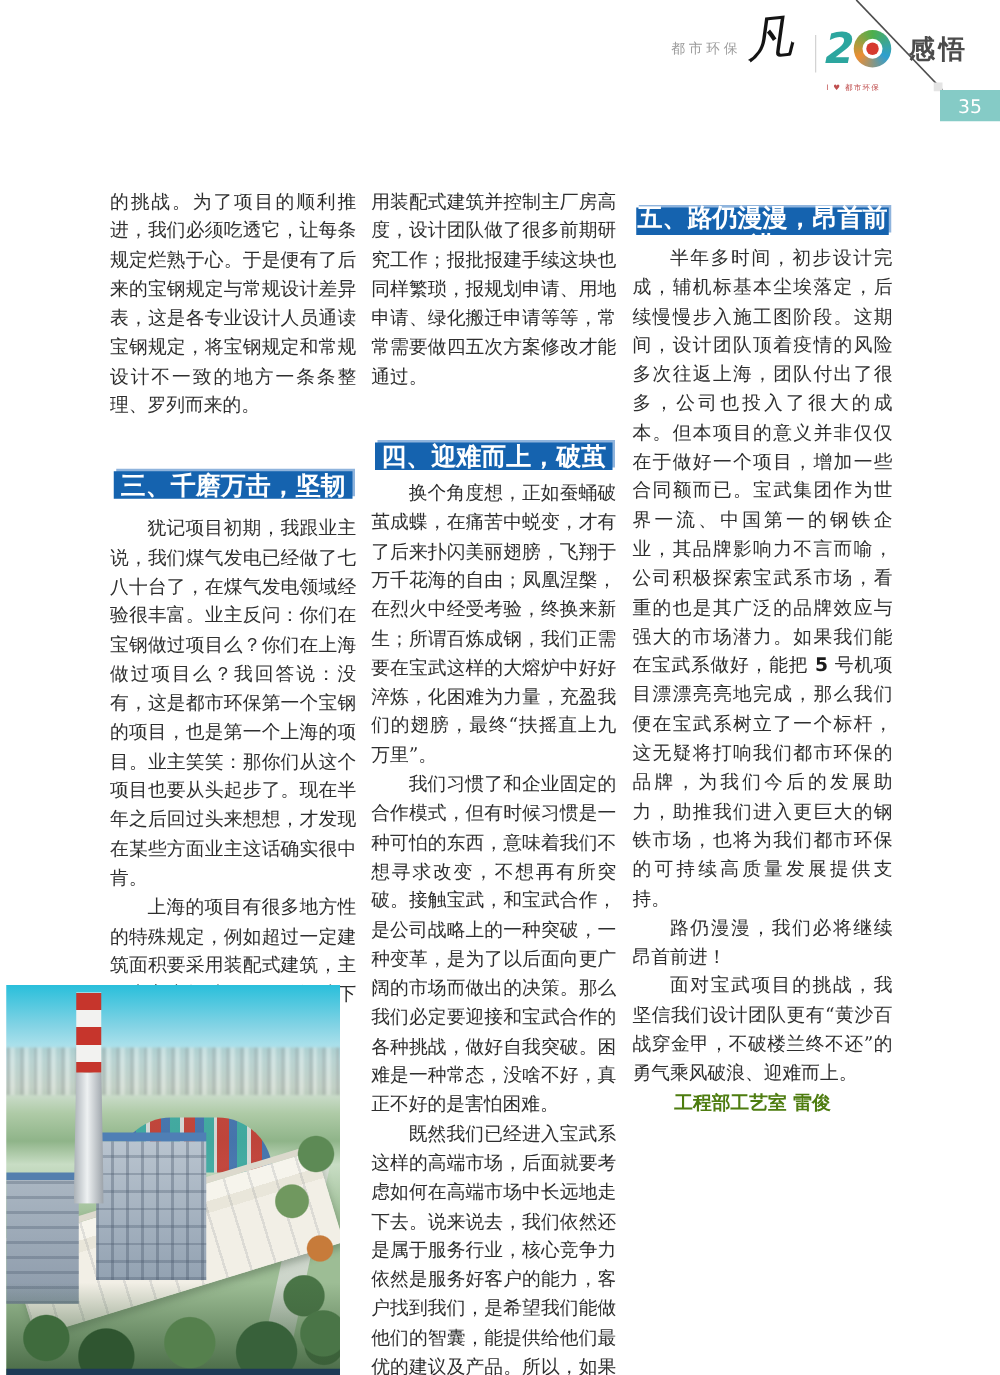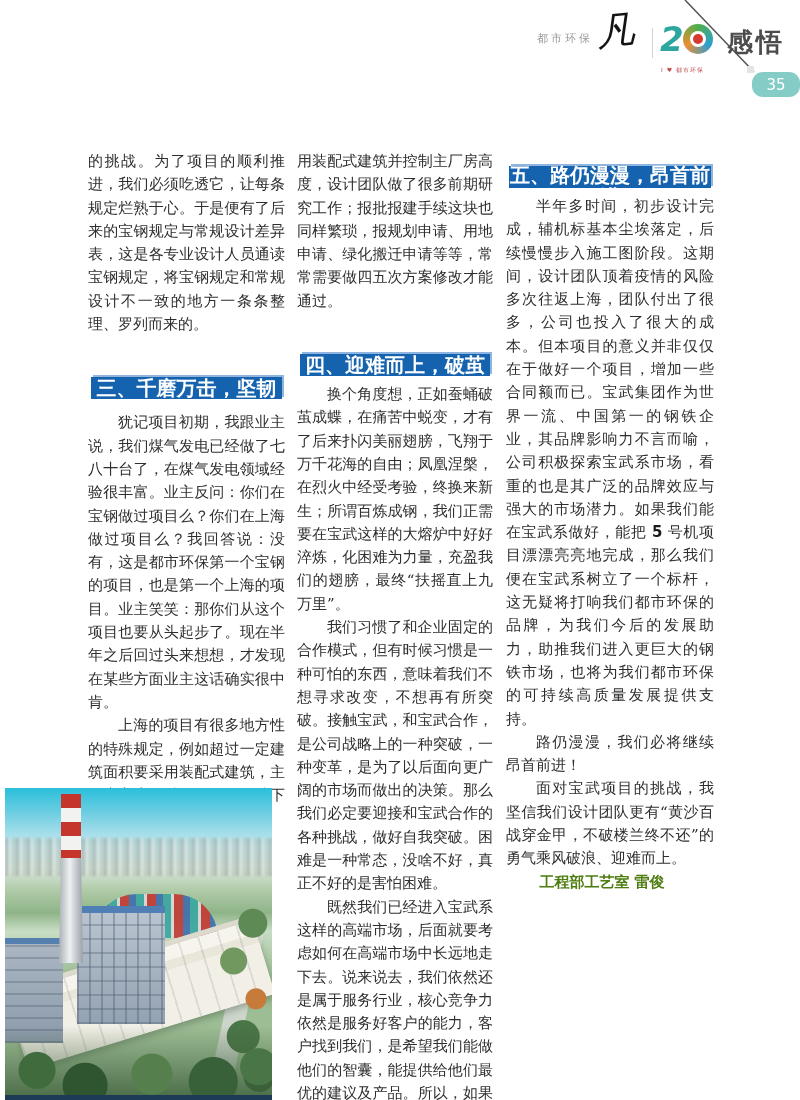--- a/index.html
+++ b/index.html
@@ -45,26 +45,26 @@
     position:absolute; left:661px; top:66px;
     font-size:6px; color:#c05050; letter-spacing:1px; white-space:nowrap;
   }
   .hdr-line { position:absolute; left:678px; top:0; }
   .hdr-line-square {
     position:absolute; left:747px; top:66px; width:7px; height:7px;
     background:#e4e4e4;
   }
   .section-label {
     position:absolute; left:727px; top:25px;
-    font-size:26px; font-weight:bold; color:#4c4c4c; letter-spacing:3px;
+    font-size:21px; font-weight:bold; color:#4c4c4c; letter-spacing:3px;
   }
   .page-num {
     position:absolute; left:752px; top:72px; width:48px; height:25px;
     background:#85cbc6; color:#ffffff; font-size:15px;
-    display:flex; align-items:center; justify-content:center;border-radius:11px;
+    display:flex; align-items:center; justify-content:center;
   }
 
   
   .col {
     position:absolute; top:150px;
     font-family:"DejaVu Serif", serif;
     font-size:15px; line-height:23.3px; color:#2e2e2e;
     text-align:justify;
   }
   .col-1 { left:88px;  width:197px; }

